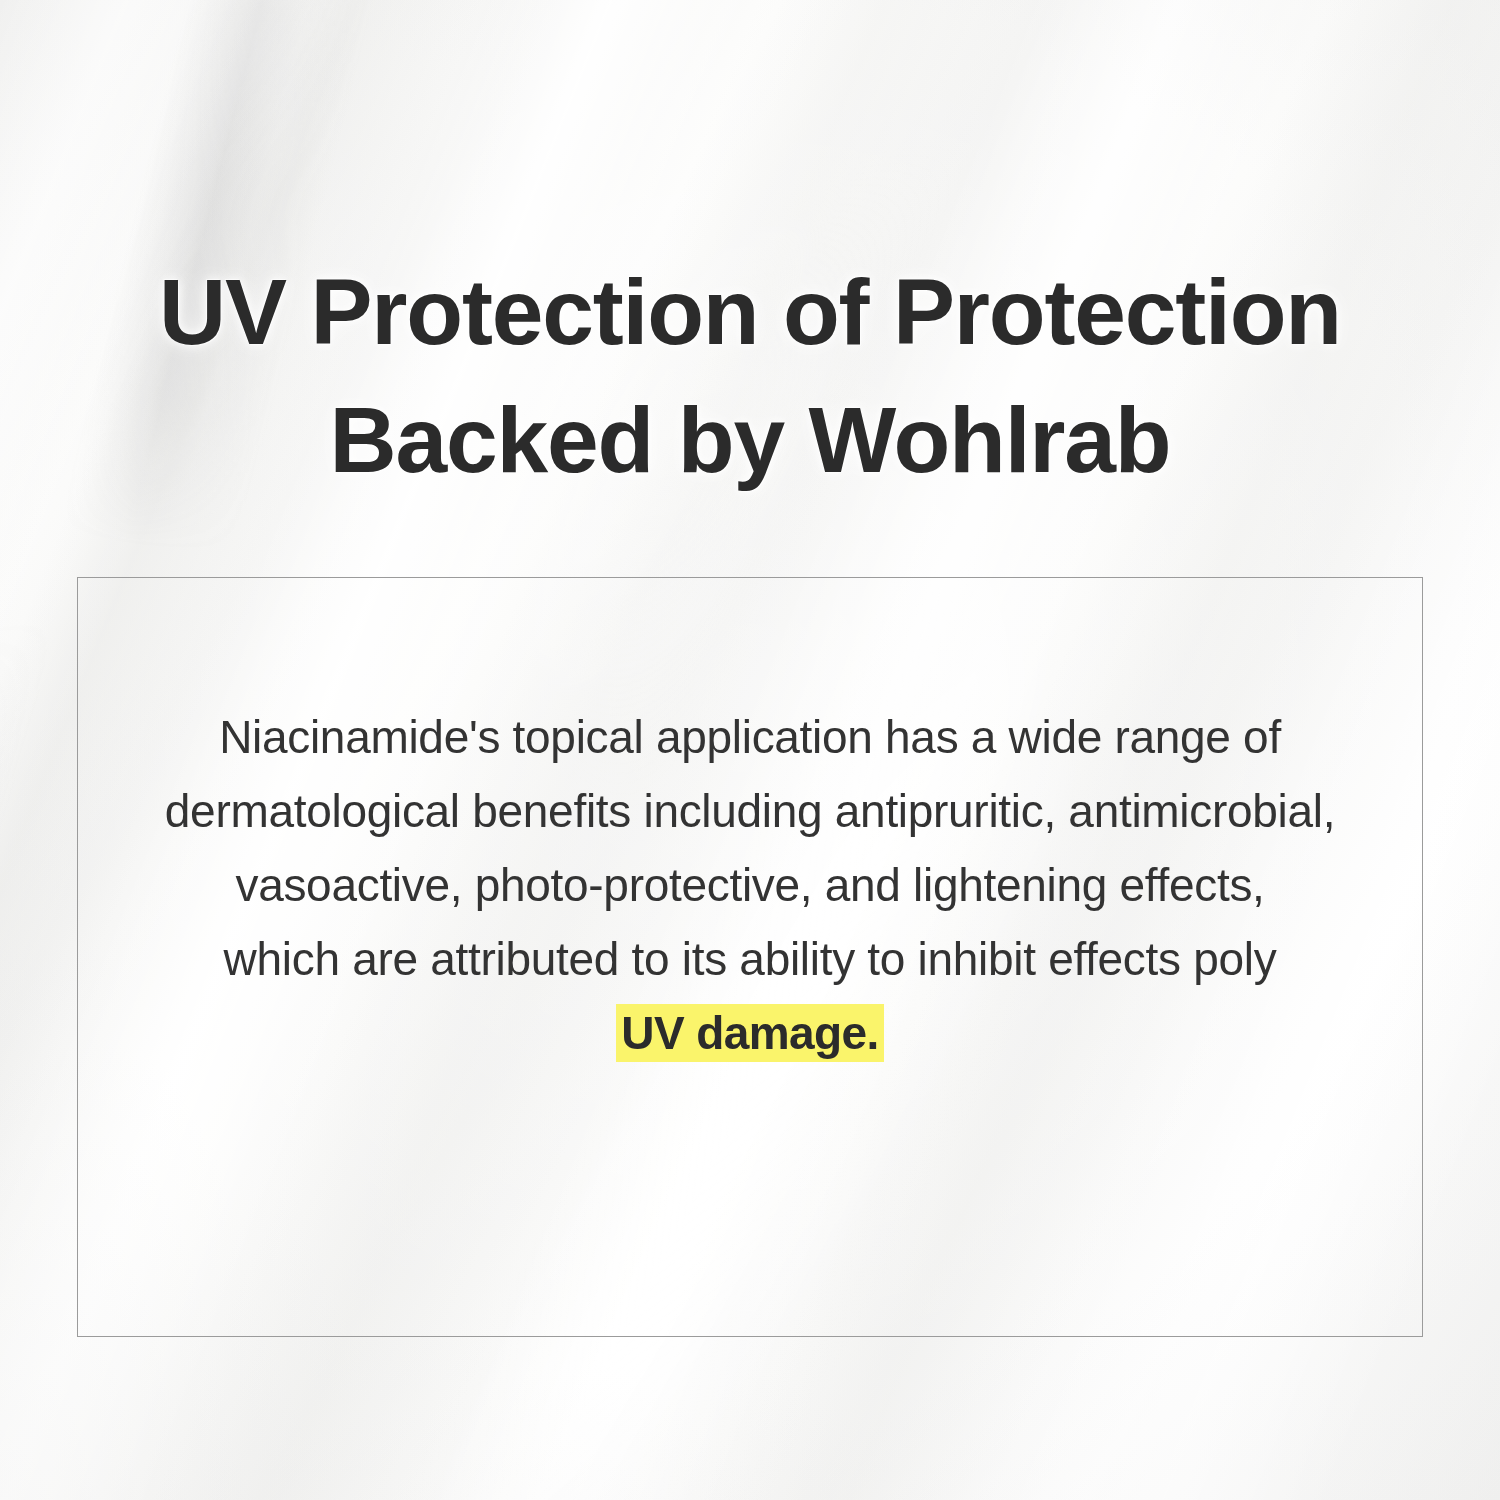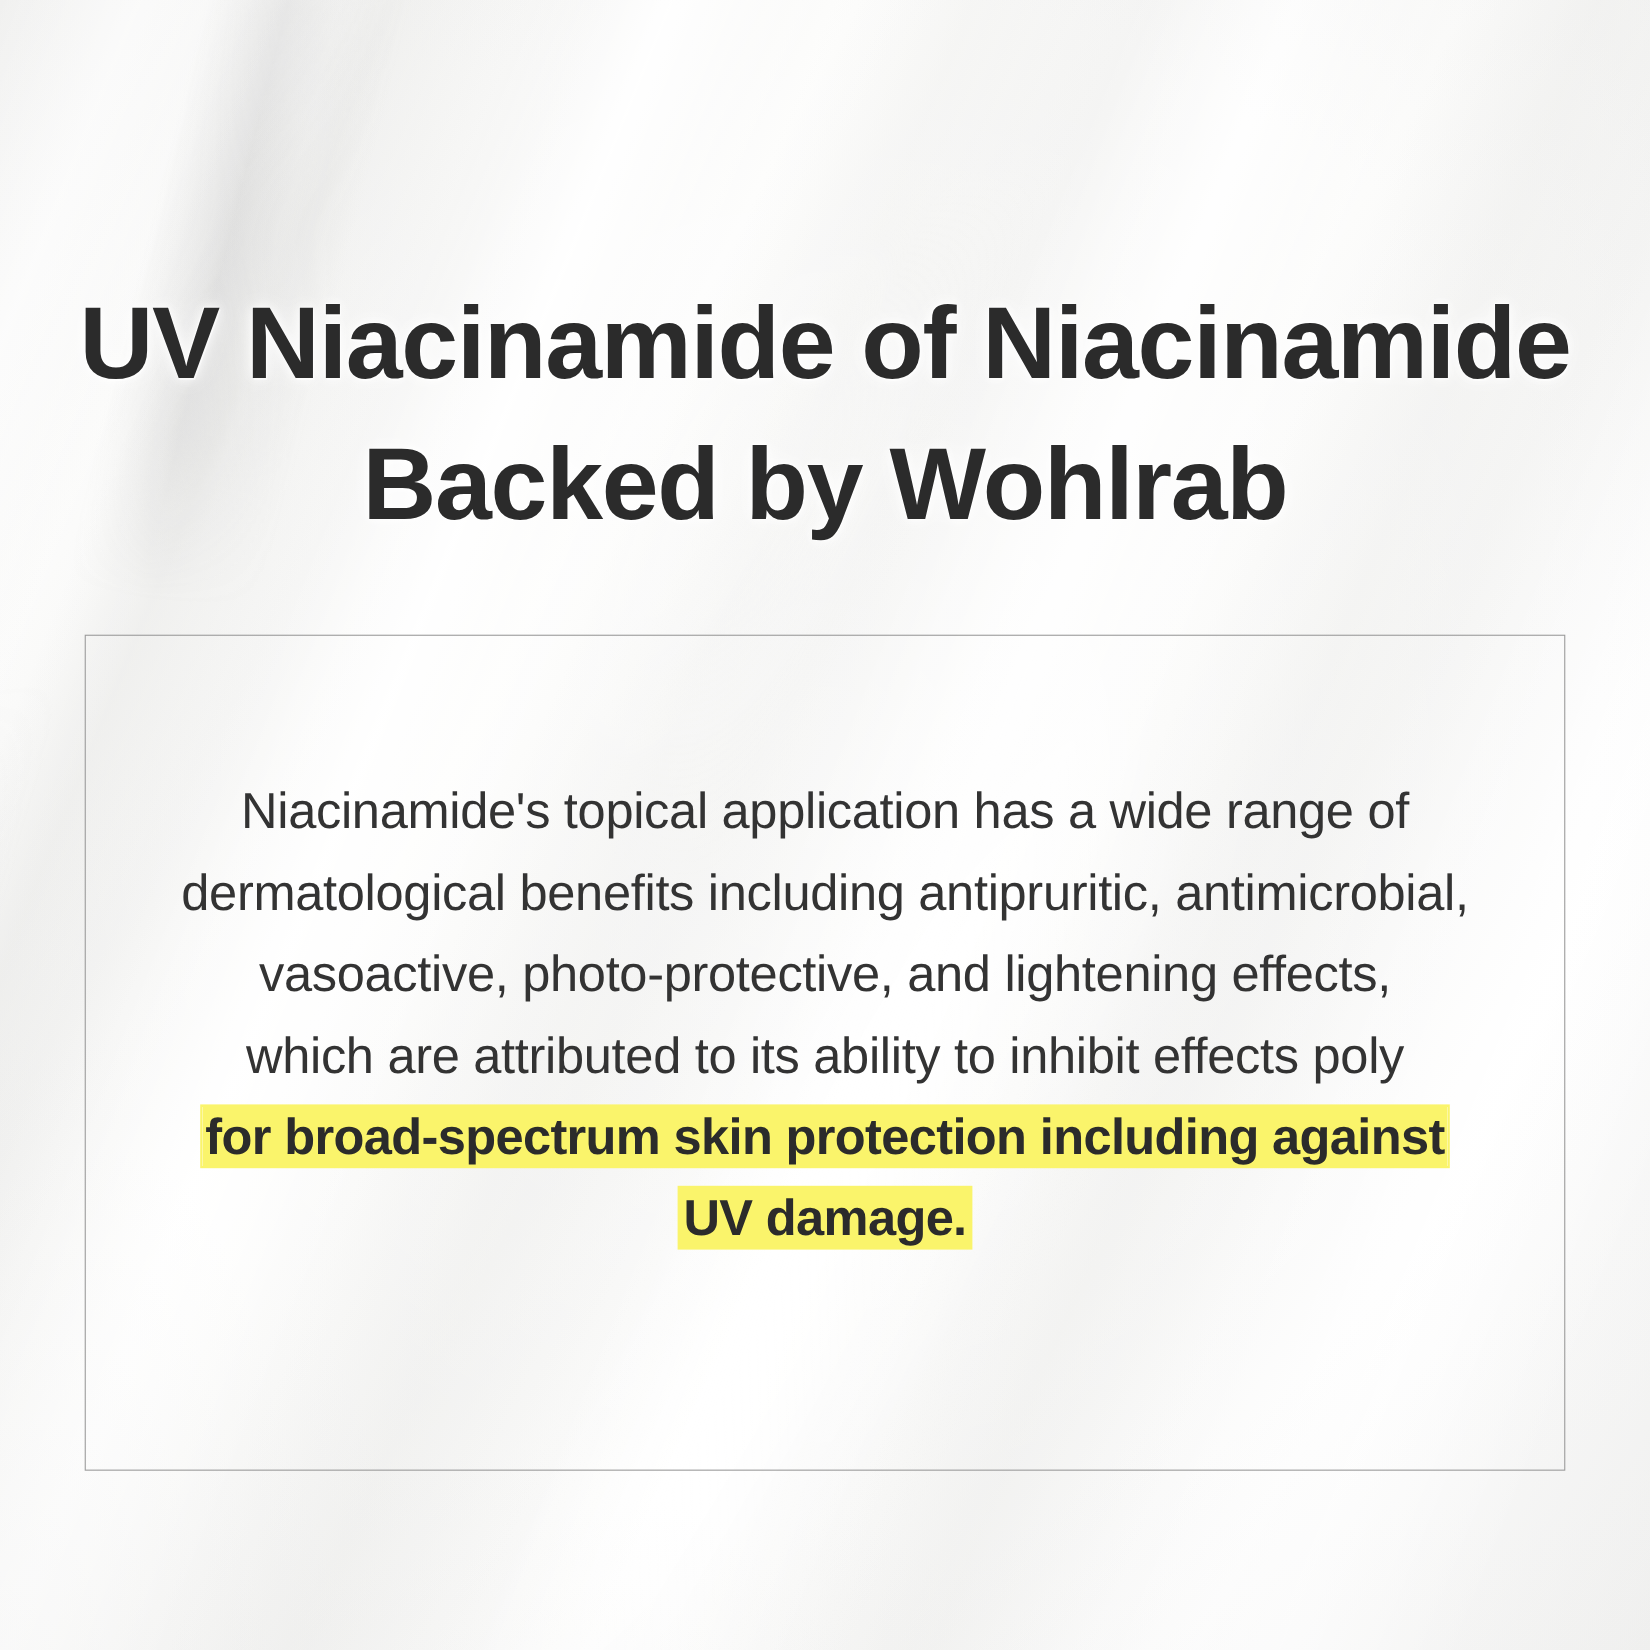--- a/index.html
+++ b/index.html
@@ -197,29 +197,28 @@
 
   <div class="bg-layer bg-base"></div>
   <div class="bg-layer bg-bands"></div>
   <div class="bg-layer bg-streak-a"></div>
   <div class="bg-layer bg-streak-b"></div>
   <div class="bg-layer bg-gloss"></div>
   <div class="bg-layer bg-gloss2"></div>
   <div class="bg-layer bg-vignette"></div>
 
   <h1 class="title">
-    <span class="title-line">UV Niacinamide of Niacinamide</span>
+    <span class="title-line">UV Protection of Protection</span>
     <span class="title-line">Backed by Wohlrab</span>
   </h1>
 
   <div class="card"></div>
 
   <div class="body-text">
     <span class="ln">Niacinamide's topical application has a wide range of</span>
     <span class="ln">dermatological benefits including antipruritic, antimicrobial,</span>
     <span class="ln">vasoactive, photo-protective, and lightening effects,</span>
     <span class="ln">which are attributed to its ability to inhibit effects poly</span>
-    <span class="ln"><span class="hl">for broad-spectrum skin protection including against</span></span>
     <span class="ln"><span class="hl">UV damage.</span></span>
   </div>
 
 
 </div>
 
 </body></html>

